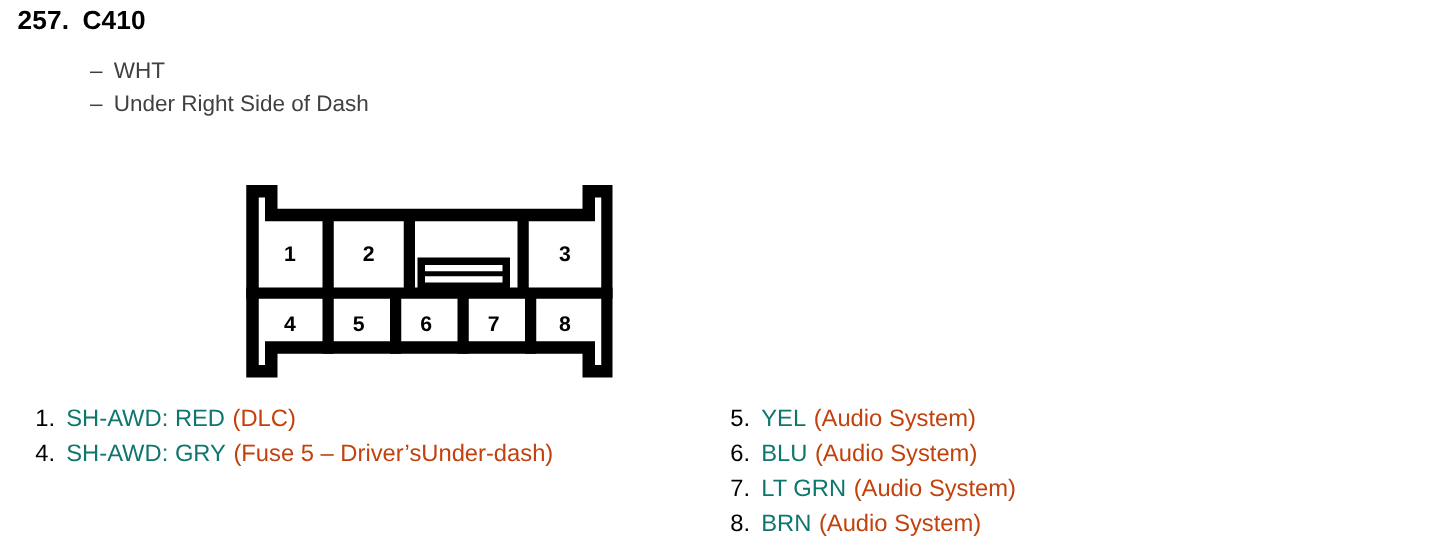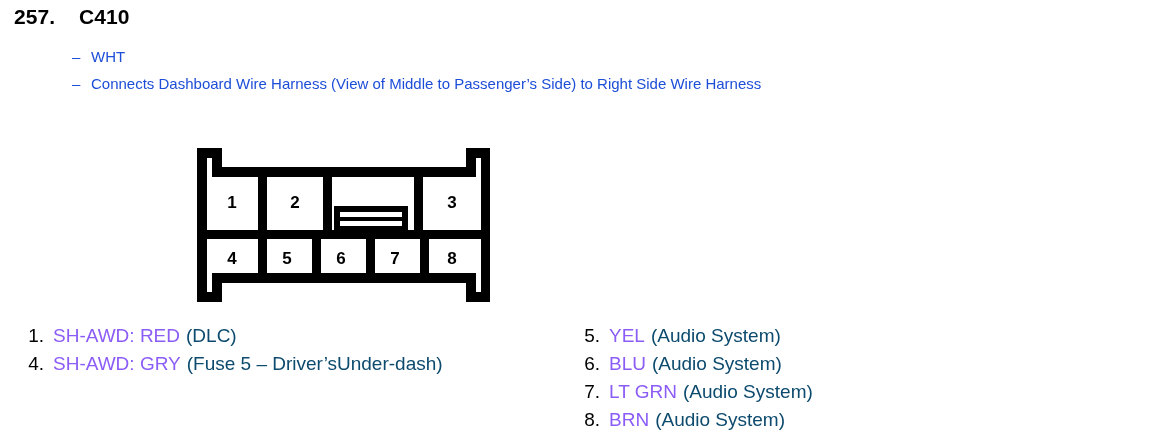--- a/index.html
+++ b/index.html
@@ -33,34 +33,34 @@
     font-size: 21px;
     font-weight: bold;
     letter-spacing: 0.1px;
   }
   .title-num {
     display: inline-block;
     min-width: 42px;
   }
   .title-name {
     display: inline-block;
-    margin-left: 23px;
+    margin-left: 10px;
   }
 
   .desc-list {
     position: absolute;
     left: 72px;
     top: 43px;
     width: 1080px;
   }
   .desc-item {
-    font-size: 15px;
+    font-size: 18px;
     line-height: 27px;
     white-space: nowrap;
-    color: #1d4ed8;
+    color: #404040;
   }
   .desc-dash {
     display: inline-block;
     width: 19px;
   }
 
   
   .connector {
     position: absolute;
     left: 190px;
@@ -101,46 +101,46 @@
     white-space: nowrap;
     color: #000000;
   }
   .legend-num {
     display: inline-block;
     width: 26px;
     text-align: right;
     margin-right: 9px;
   }
   .legend-wire {
-    color: #8b5cf6;
+    color: #0f766e;
   }
   .legend-circuit {
-    color: #0c4a6e;
+    color: #c2410c;
     margin-left: 6px;
   }
 </style>
 </head>
 <body>
 
 <div class="header">
 
   <div class="title-row">
     <span class="title-num">257.</span><span class="title-name">C410</span>
   </div>
 
   <div class="desc-list">
 
     <div class="desc-item">
       <span class="desc-dash">–</span><span>WHT</span>
     </div>
 
-
     <div class="desc-item">
-      <span class="desc-dash">–</span><span>Connects Dashboard Wire Harness (View of Middle to Passenger’s Side) to Right Side Wire Harness</span>
-    </div>
+      <span class="desc-dash">–</span><span>Under Right Side of Dash</span>
+    </div>
+
 
   </div>
 </div>
 
 <div class="connector">
   <svg width="300" height="170" viewBox="0 0 300 170">
 
     <path fill="#000000" fill-rule="evenodd" d="
             M 7,6
             L 32,6

